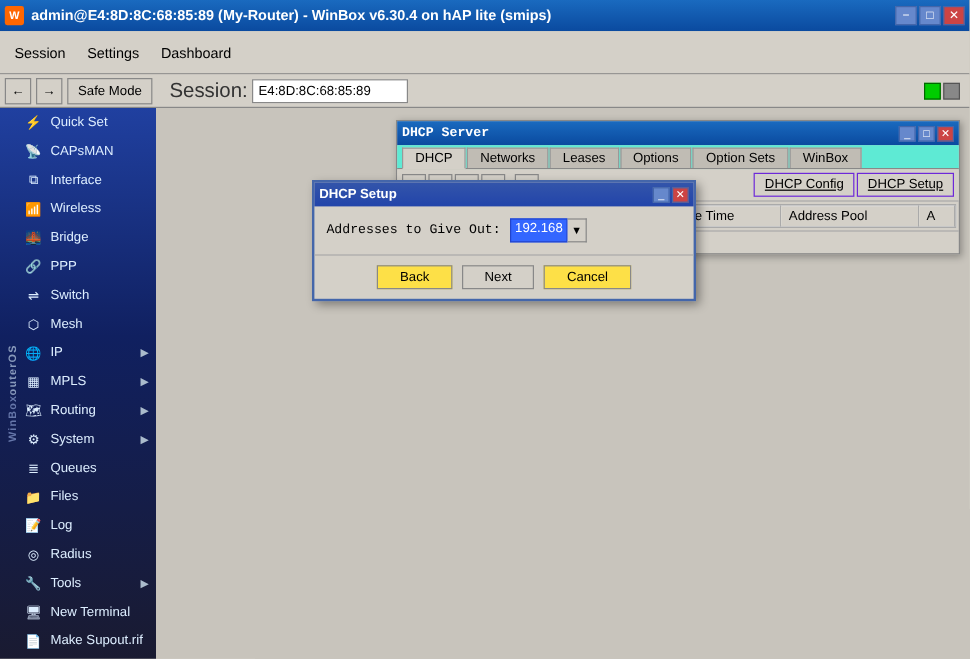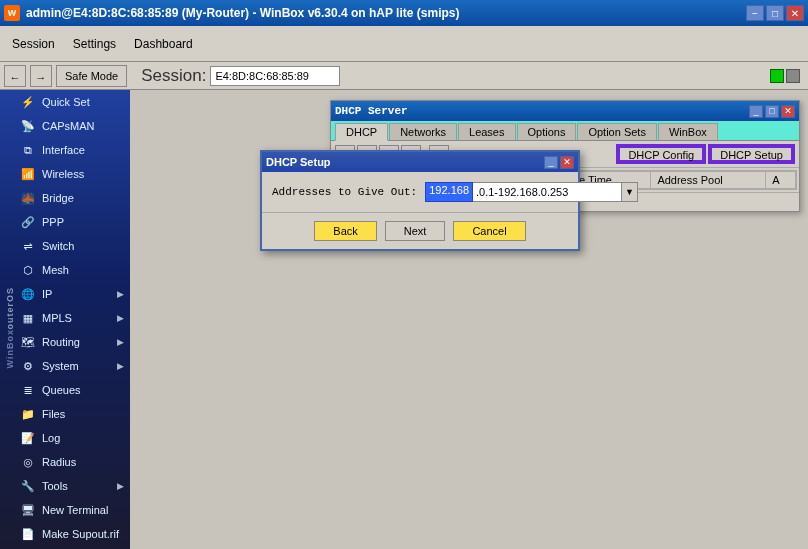--- a/index.html
+++ b/index.html
@@ -156,26 +156,27 @@
     .wt-btn {
       width: 20px; height: 18px;
       border: 1px solid #888;
       background: #d4d0c8;
       display: flex; align-items: center; justify-content: center;
       cursor: pointer;
       font-size: 11px;
     }
     .wt-sep { width: 4px; }
     .dhcp-config-btn, .dhcp-setup-btn {
-      border: 4px solid #6d28d9;
+      border: 1px solid #6d28d9;
       background: #d4d0c8;
       padding: 1px 8px;
       font-size: 11px;
       cursor: pointer;
       height: 20px;
+      text-decoration: underline;
     }
 
     
     .data-table {
       width: 100%;
       border-collapse: collapse;
       font-size: 11px;
       background: white;
     }
     .data-table th {
@@ -488,21 +489,20 @@
           <button class="win-btn close-btn">✕</button>
         </div>
       </div>
 
 
       <div class="dialog-form">
         <div class="form-row">
           <span class="form-label">Addresses to Give Out:</span>
           <div class="form-input-group">
             <span class="form-input-highlight">192.168</span>
-            <input class="form-input-rest" value=".0.1-192.168.0.253" style="">
             <div class="form-dropdown-btn">▼</div>
           </div>
         </div>
       </div>
 
       <div class="dialog-buttons">
         <button class="dialog-btn">Back</button>
         <button class="dialog-btn primary">Next</button>
         <button class="dialog-btn">Cancel</button>
       </div>

